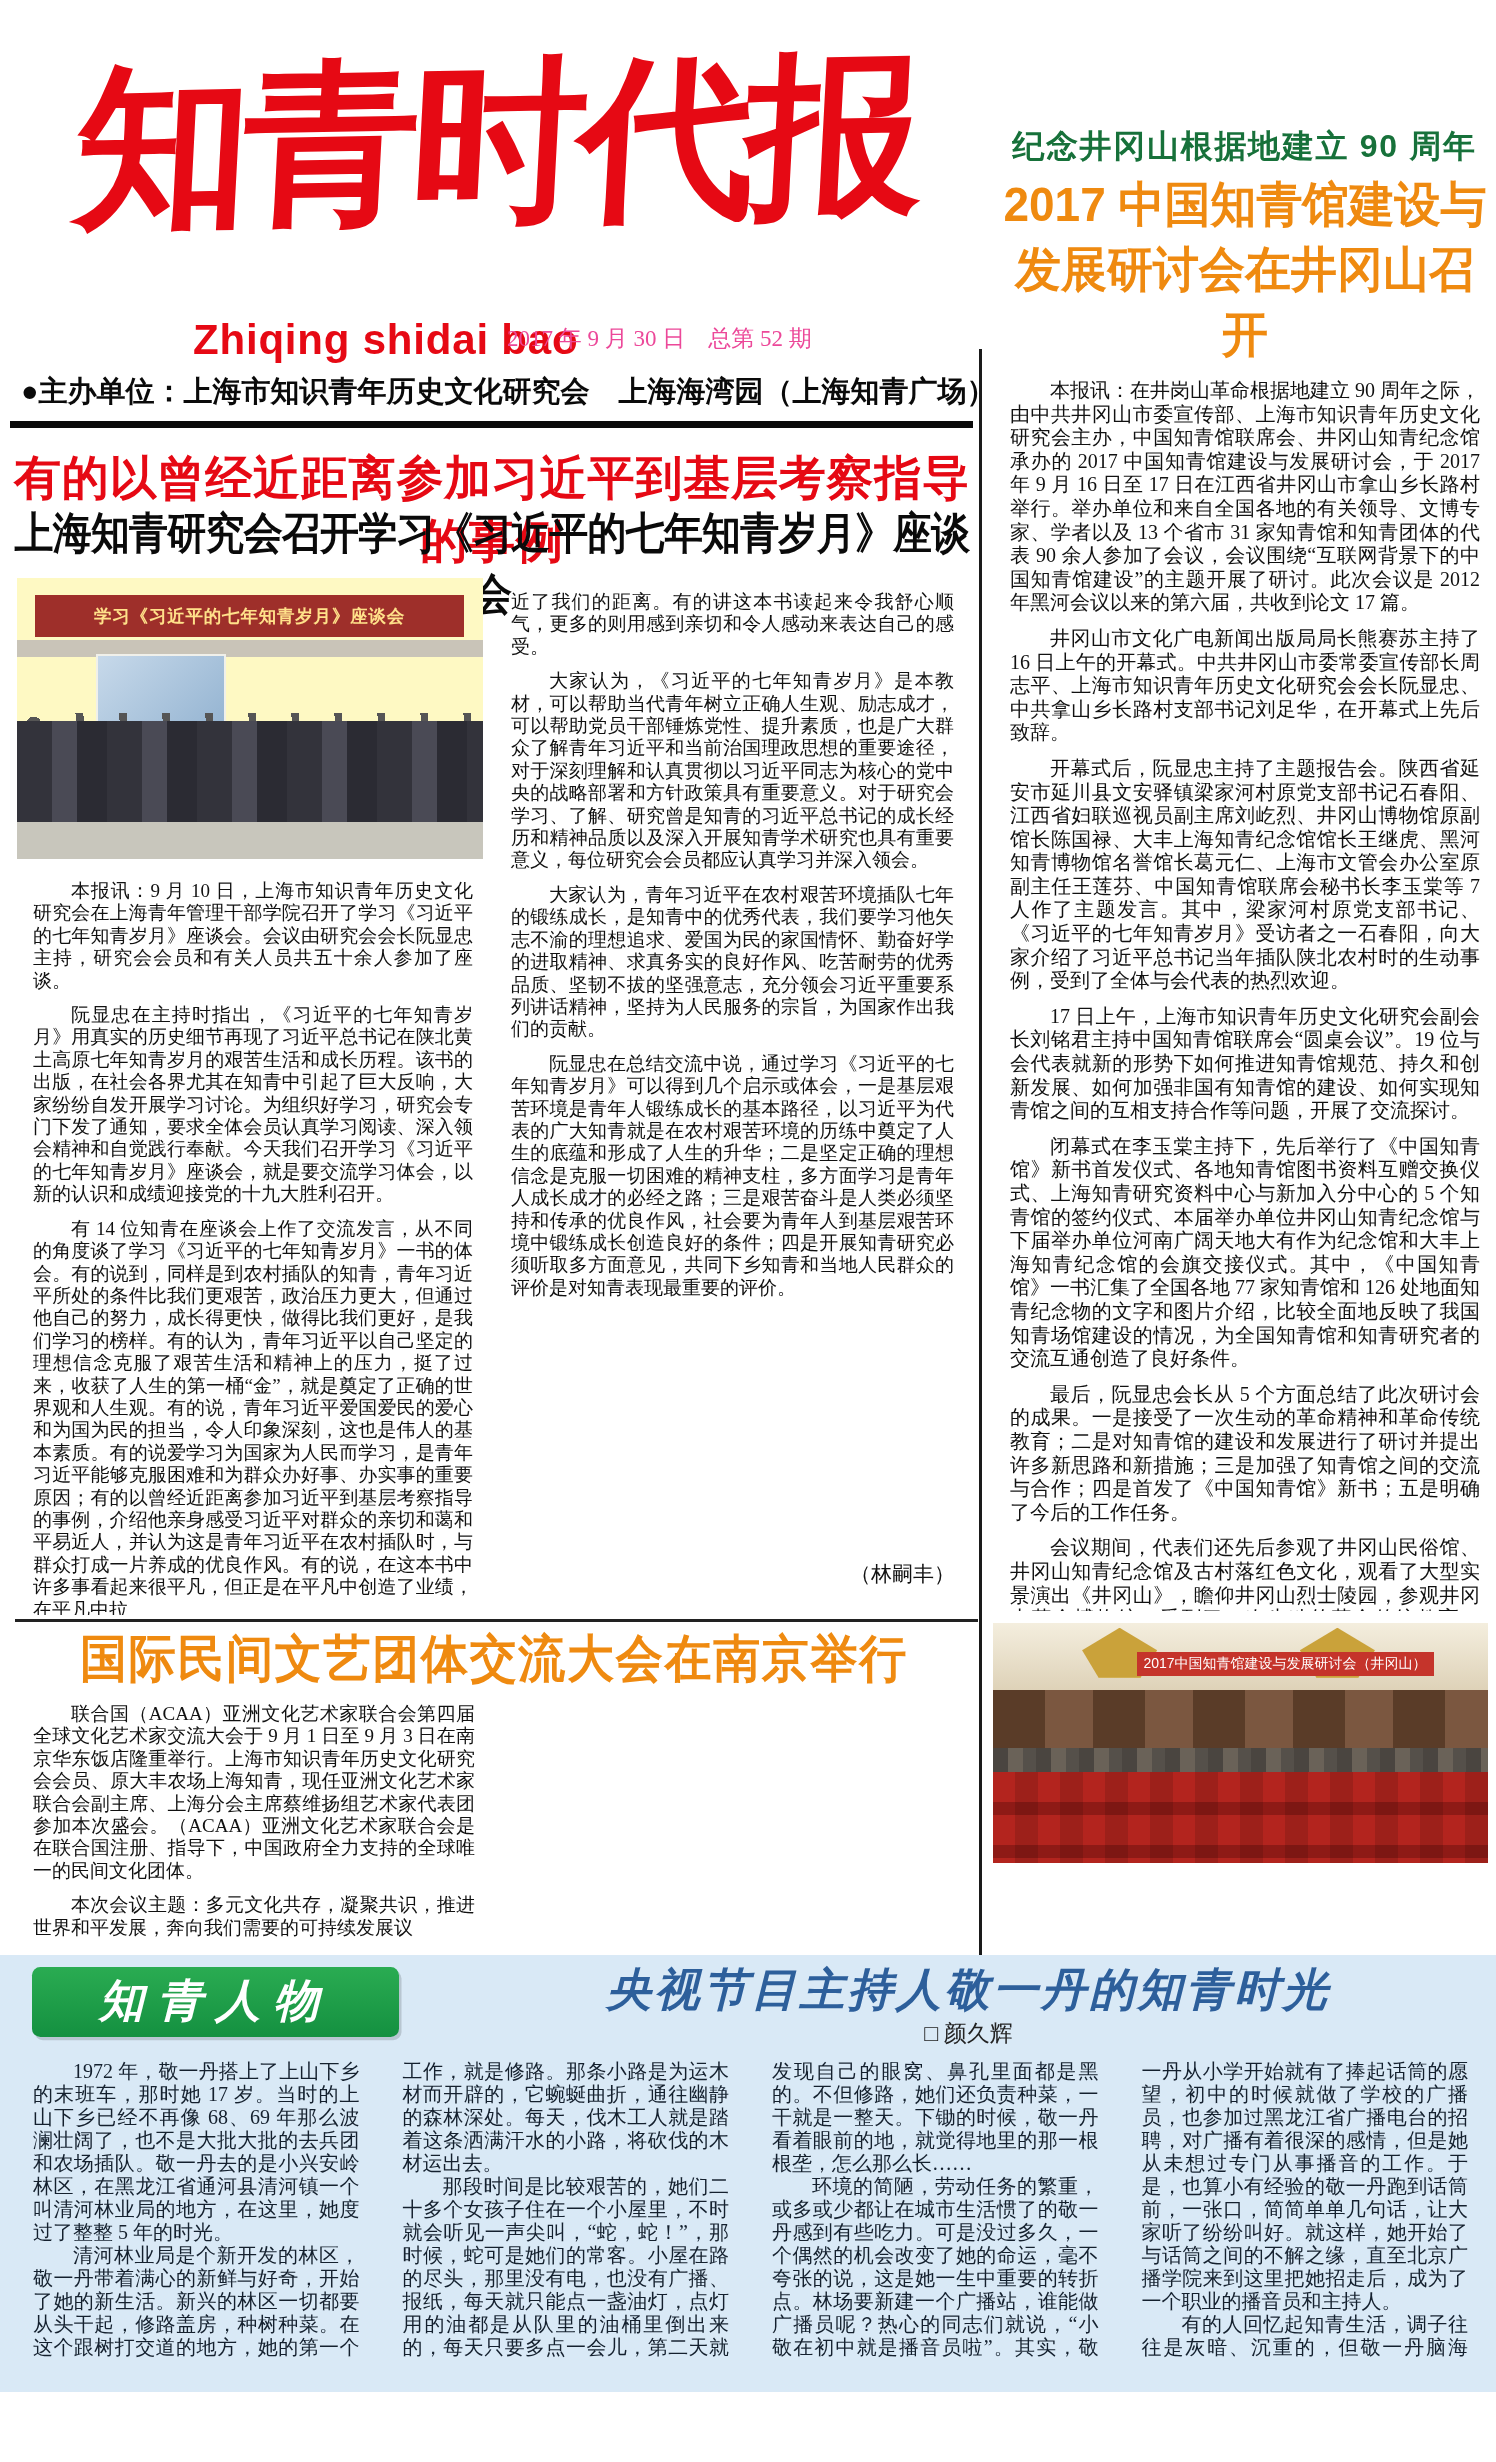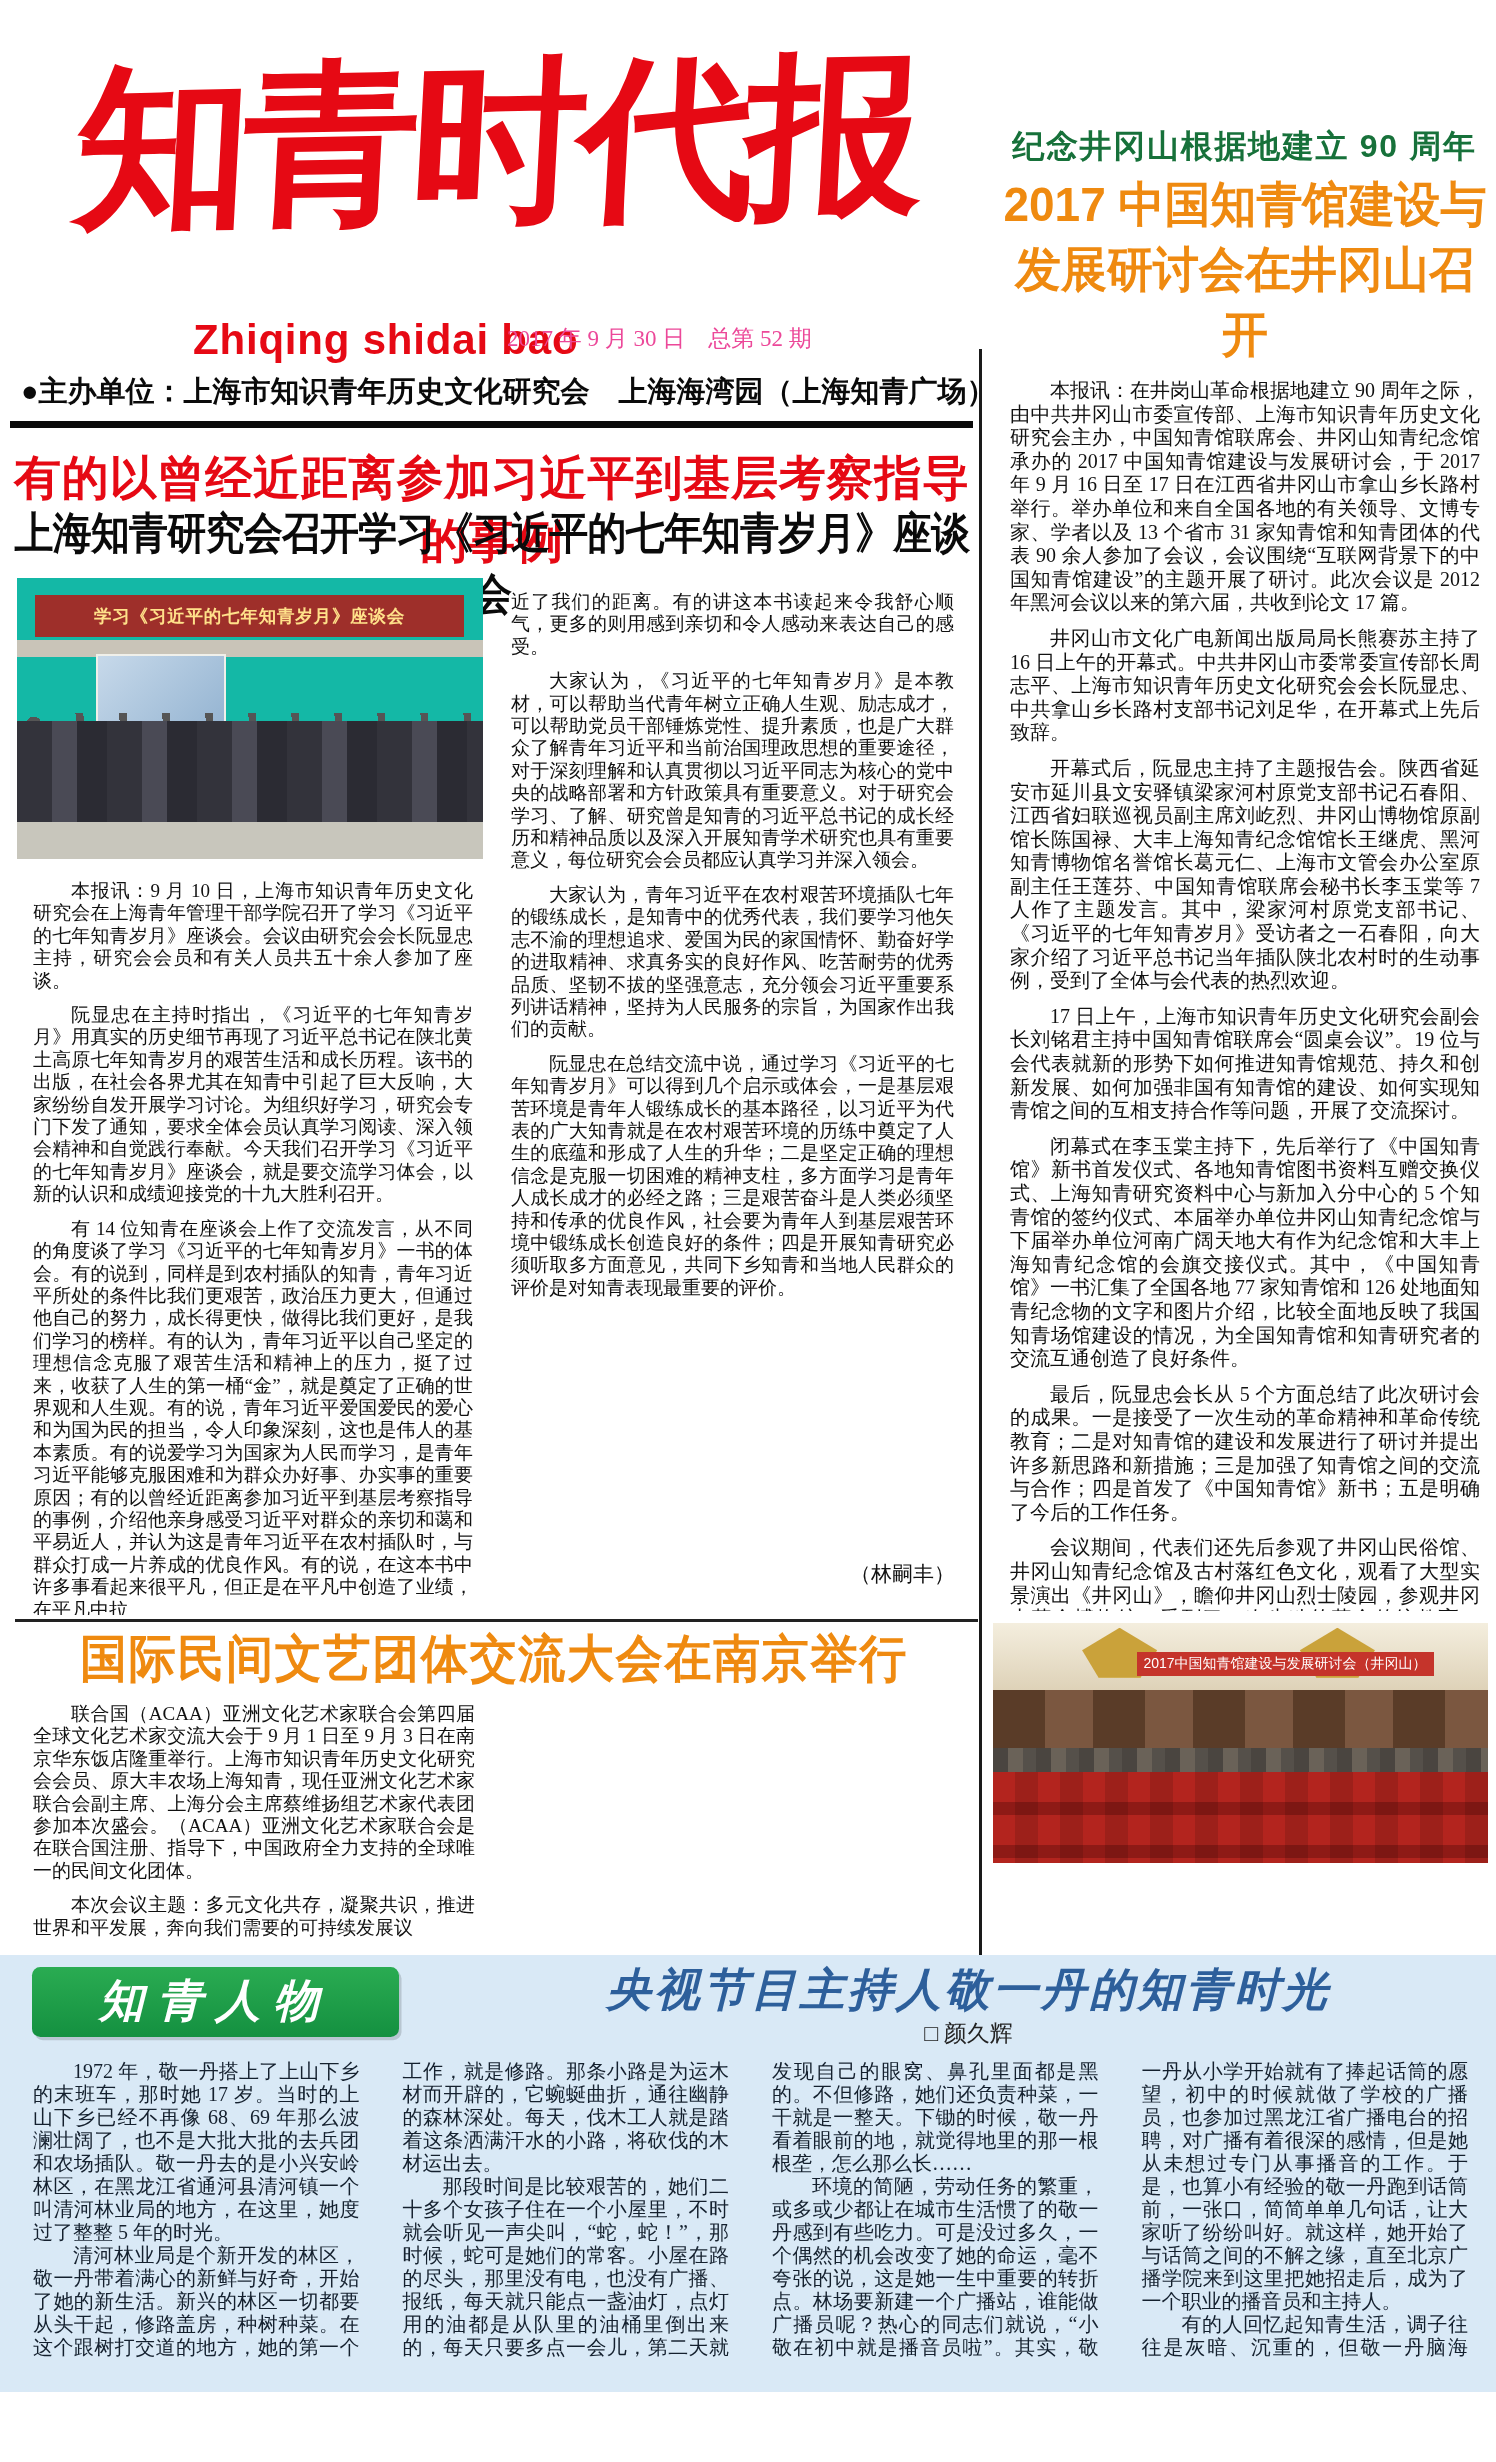--- a/index.html
+++ b/index.html
@@ -31,21 +31,21 @@
   
   .study-headline{left:10px;top:447px;width:964px;text-align:center;font-weight:bold;font-size:47px;
     color:#e60914;letter-spacing:0.8px;}
   .study-sub{left:10px;top:510px;width:964px;text-align:center;font-family:"Liberation Sans",sans-serif;
     font-weight:900;font-size:39px;color:#0a0a0a;transform:scaleY(1.12);letter-spacing:-0.8px;}
   .study-col1{left:21px;top:868px;width:464px;height:747px;overflow:hidden;font-size:19px;line-height:22.4px;}
   .study-col2{left:499px;top:579px;width:467px;height:974px;overflow:hidden;font-size:19px;line-height:22.4px;}
   .study-byline{left:499px;top:1560px;width:456px;text-align:right;font-size:21px;}
 
   
-  .photo1{left:16.6px;top:578px;width:466px;height:281px;background:#14b8a6;overflow:hidden;}
+  .photo1{left:16.6px;top:578px;width:466px;height:281px;background:#fef9c3;overflow:hidden;}
   .p1-banner{left:4%;top:6%;width:92%;height:15%;background:#9e2f2a;color:#ffe18a;
     display:flex;align-items:center;justify-content:center;font-family:"Liberation Sans",sans-serif;
     font-size:17.5px;font-weight:bold;letter-spacing:0.8px;}
   .p1-screen{left:17%;top:27%;width:27%;height:33%;background:linear-gradient(135deg,#c7d9ea,#8fb0cf);border:2.5px solid #f0f0ea;}
   .p1-wallstrip{left:0;top:22%;width:100%;height:6%;background:#c9c4b8;}
   .p1-crowd{left:0;bottom:13%;width:100%;height:36%;
     background:repeating-linear-gradient(90deg,#33333b 0 35px,#4a4a55 35px 60px,#2b2b33 60px 90px);}
   .p1-heads{left:0;bottom:44%;width:100%;height:8%;
     background:repeating-radial-gradient(circle at 16.6px 50%,#555 0 7.5px,transparent 7.5px 43px);}
   .p1-table{left:0;bottom:0;width:100%;height:13%;background:#c8c6bc;}

